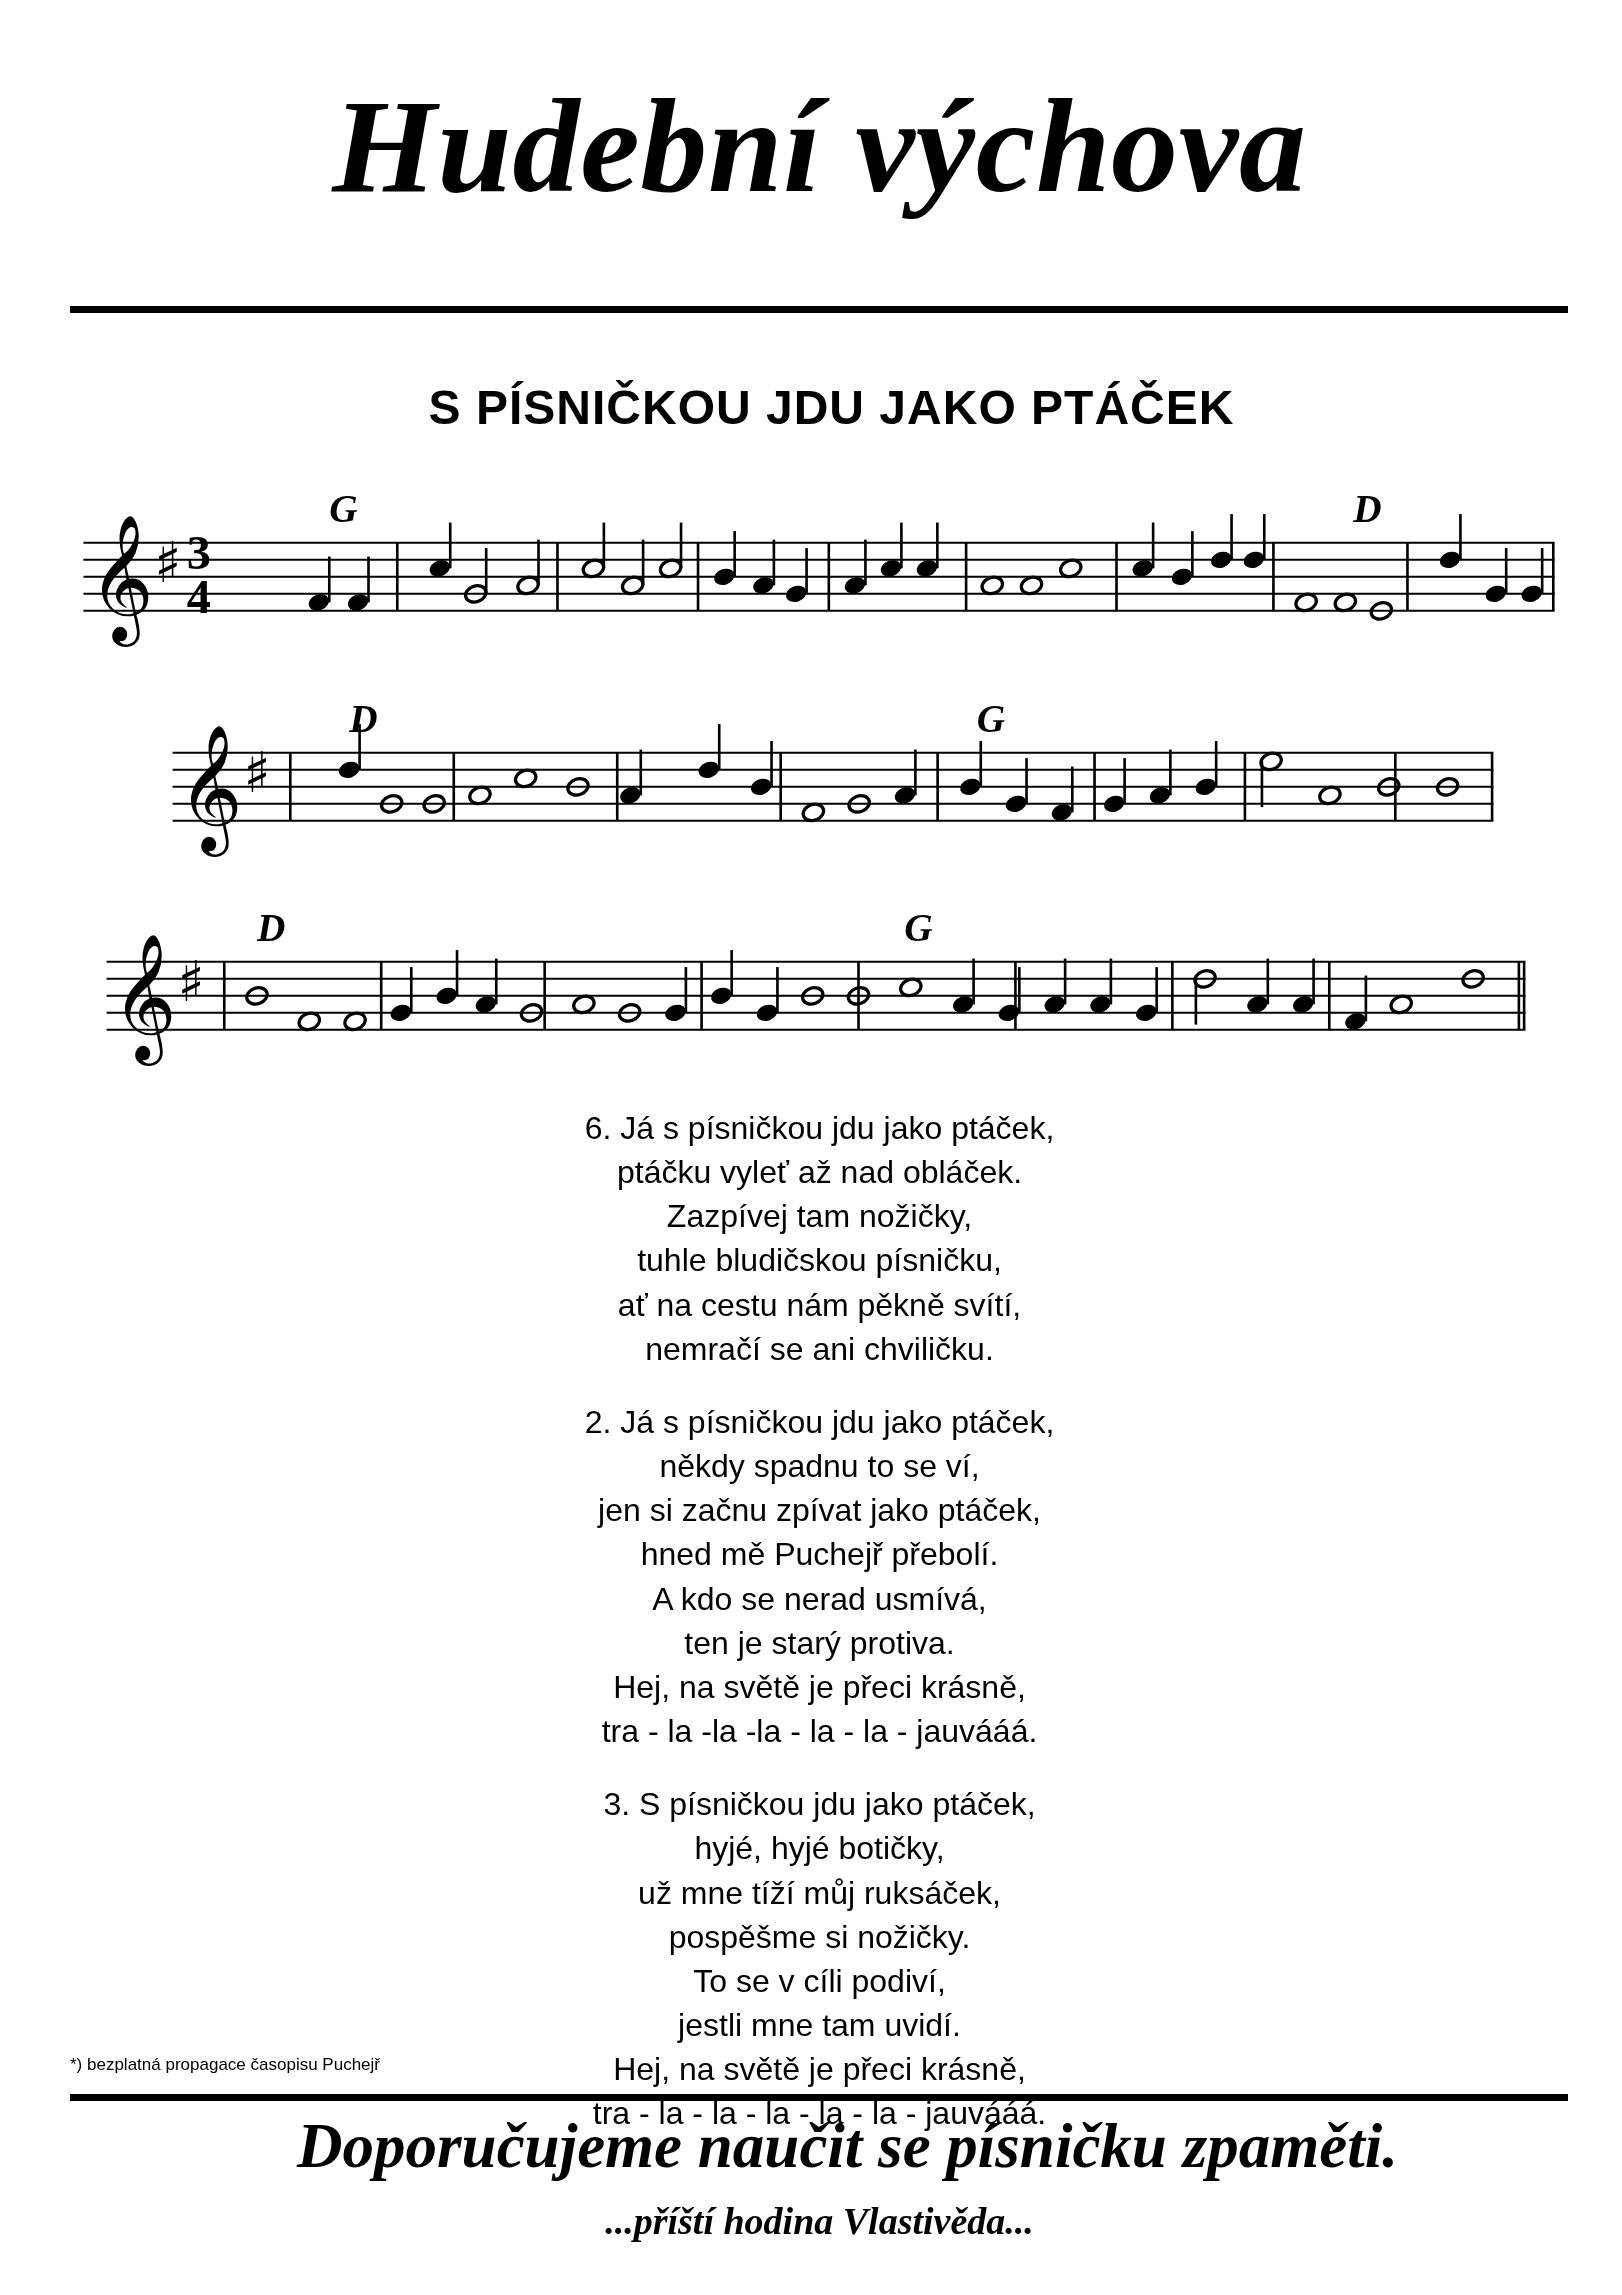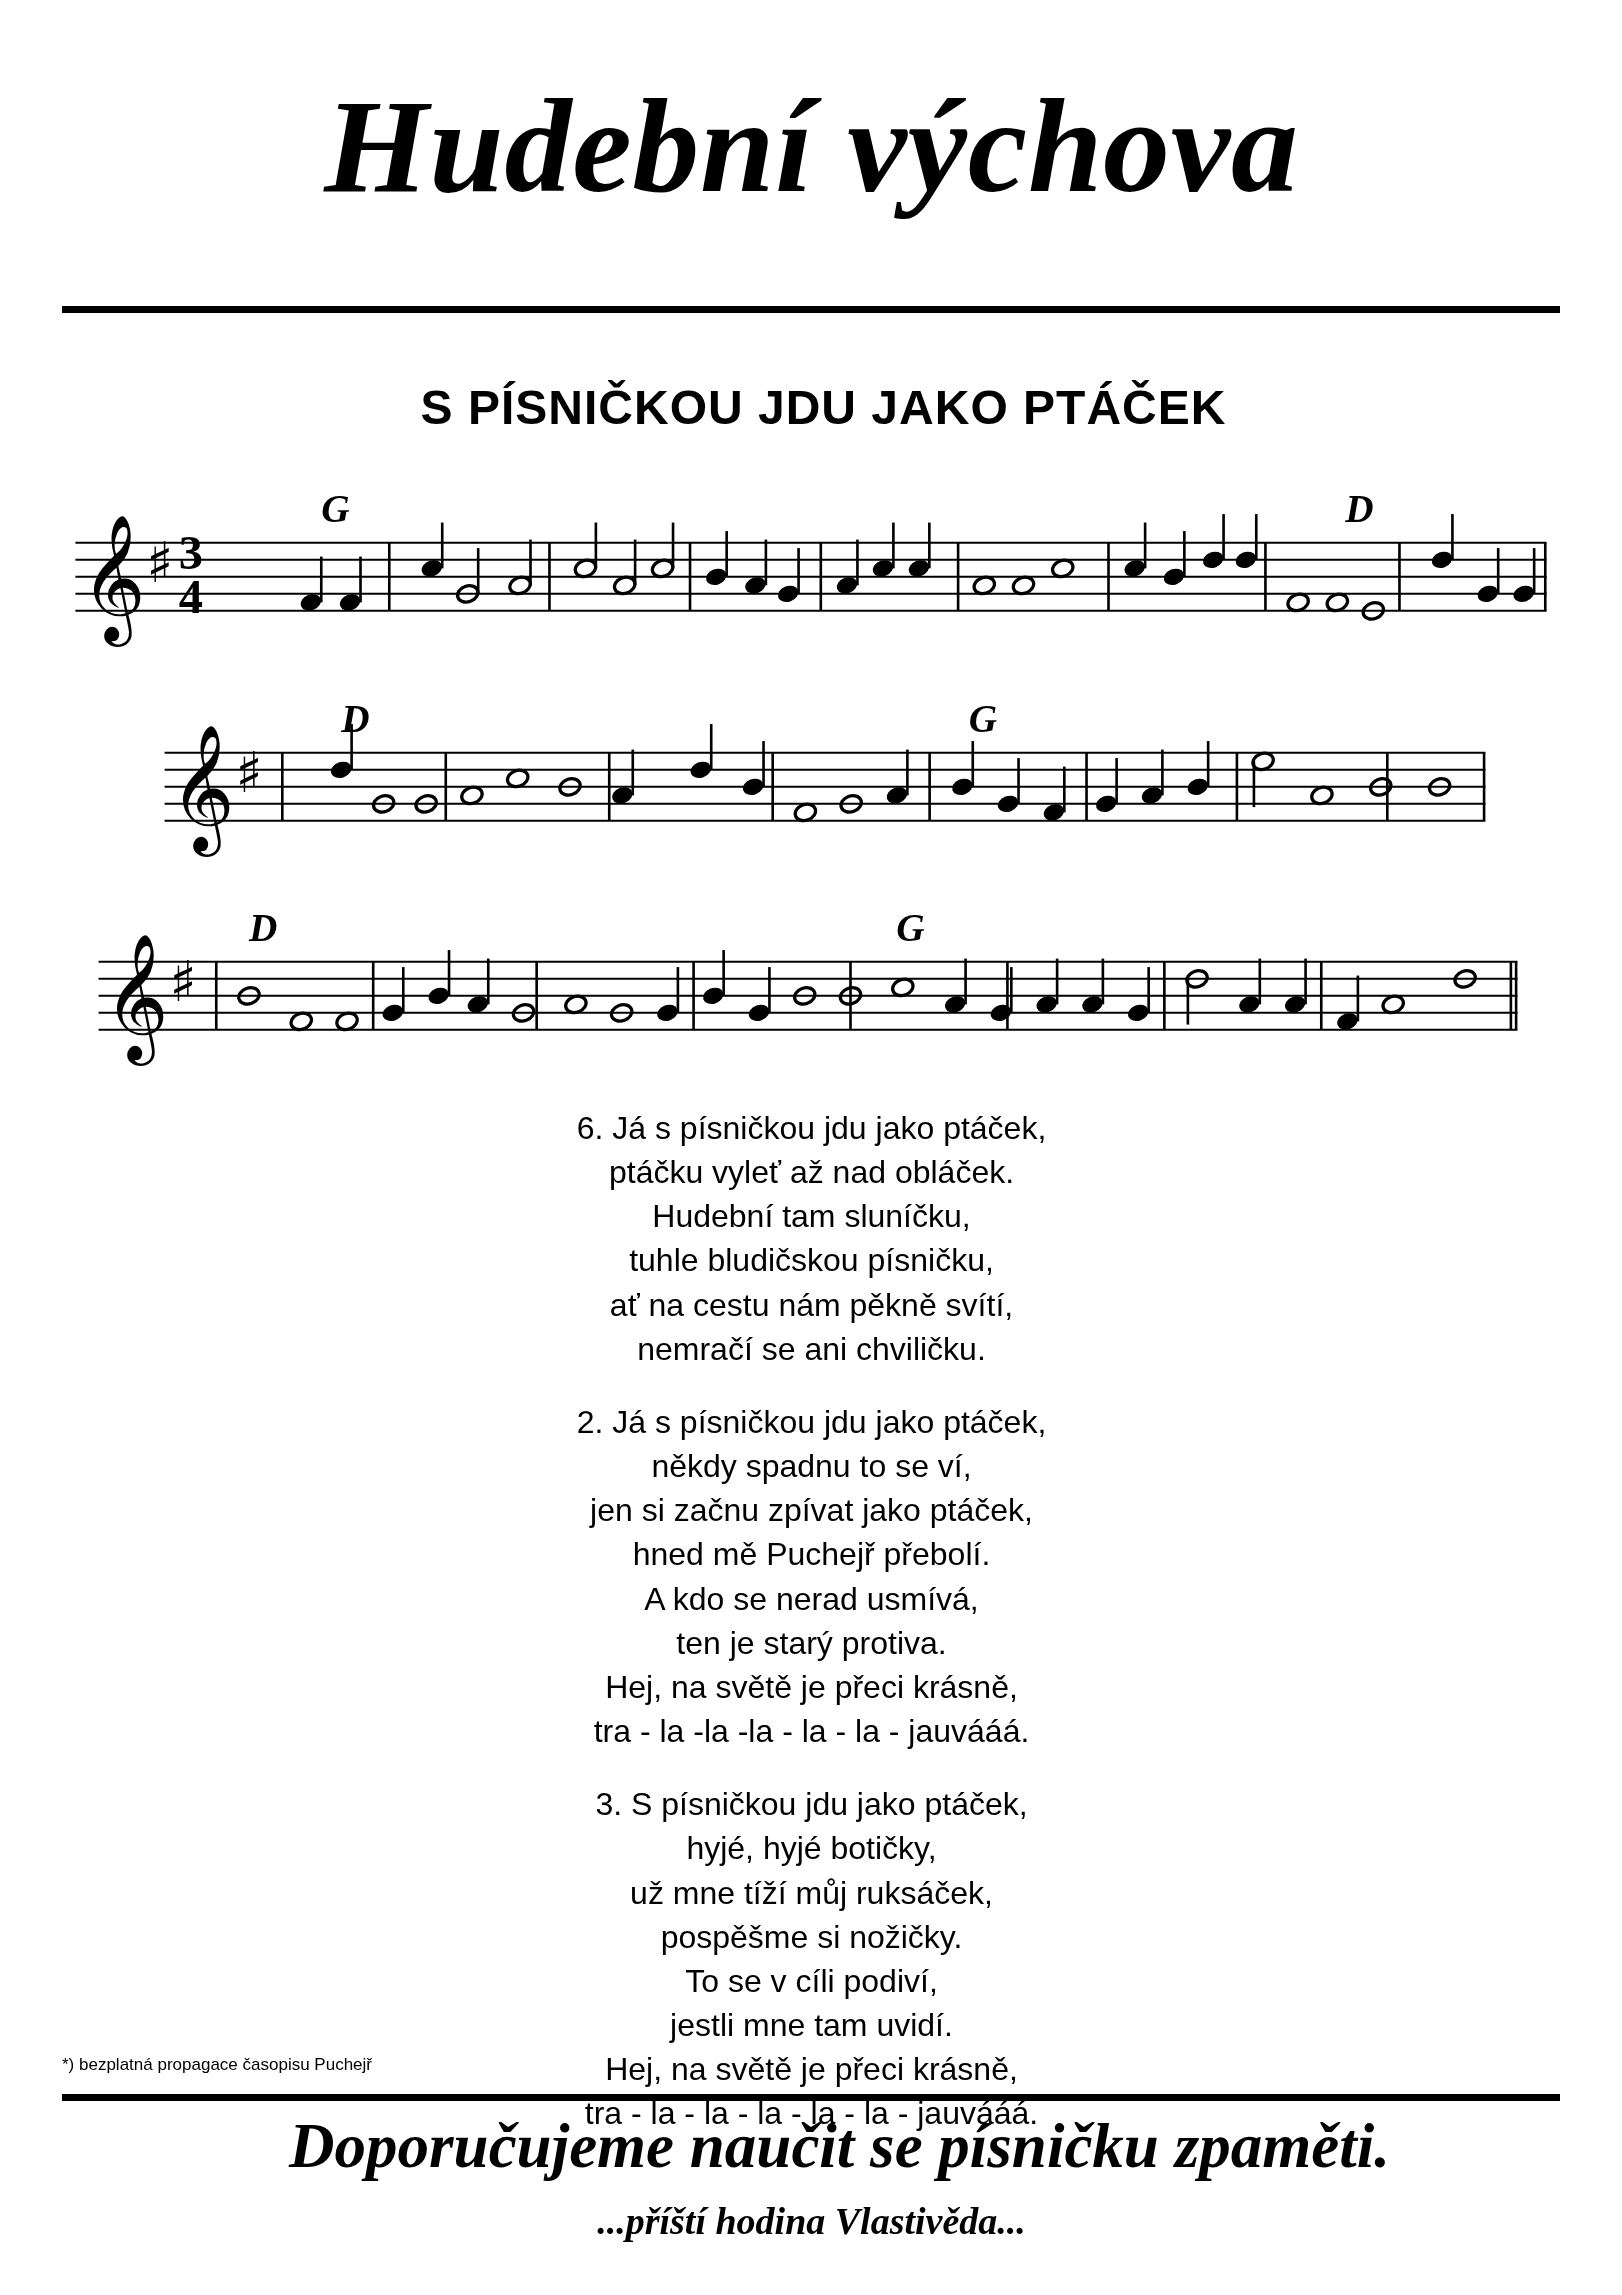--- a/index.html
+++ b/index.html
@@ -10,21 +10,21 @@
   body {
     width: 1623px;
     height: 2295px;
     font-family: "Liberation Sans", sans-serif;
     color: #000000;
     position: relative;
     overflow: hidden;
   }
   .page {
     position: absolute;
-    left: 0; top: 0;
+    left: 8px; top: 0;
     width: 1294px;
     height: 2295px;
   }
 
   
   .doc-title {
     position: absolute;
     left: 0;
     top: 79px;
     width: 1623px;
@@ -513,21 +513,21 @@
           </g>
       </g>
     </svg>
   </div>
 
   <div class="lyrics">
 
     <div class="verse">
       <span class="verse-line">6. Já s písničkou jdu jako ptáček,</span>
       <span class="verse-line">ptáčku vyleť až nad obláček.</span>
-      <span class="verse-line">Hudební tam sluníčku,</span>
+      <span class="verse-line">Zazpívej tam nožičky,</span>
       <span class="verse-line">tuhle bludičskou písničku,</span>
       <span class="verse-line">ať na cestu nám pěkně svítí,</span>
       <span class="verse-line">nemračí se ani chviličku.</span>
     </div>
 
     <div class="verse">
       <span class="verse-line">2. Já s písničkou jdu jako ptáček,</span>
       <span class="verse-line">někdy spadnu to se ví,</span>
       <span class="verse-line">jen si začnu zpívat jako ptáček,</span>
       <span class="verse-line">hned mě Puchejř přebolí.</span>

